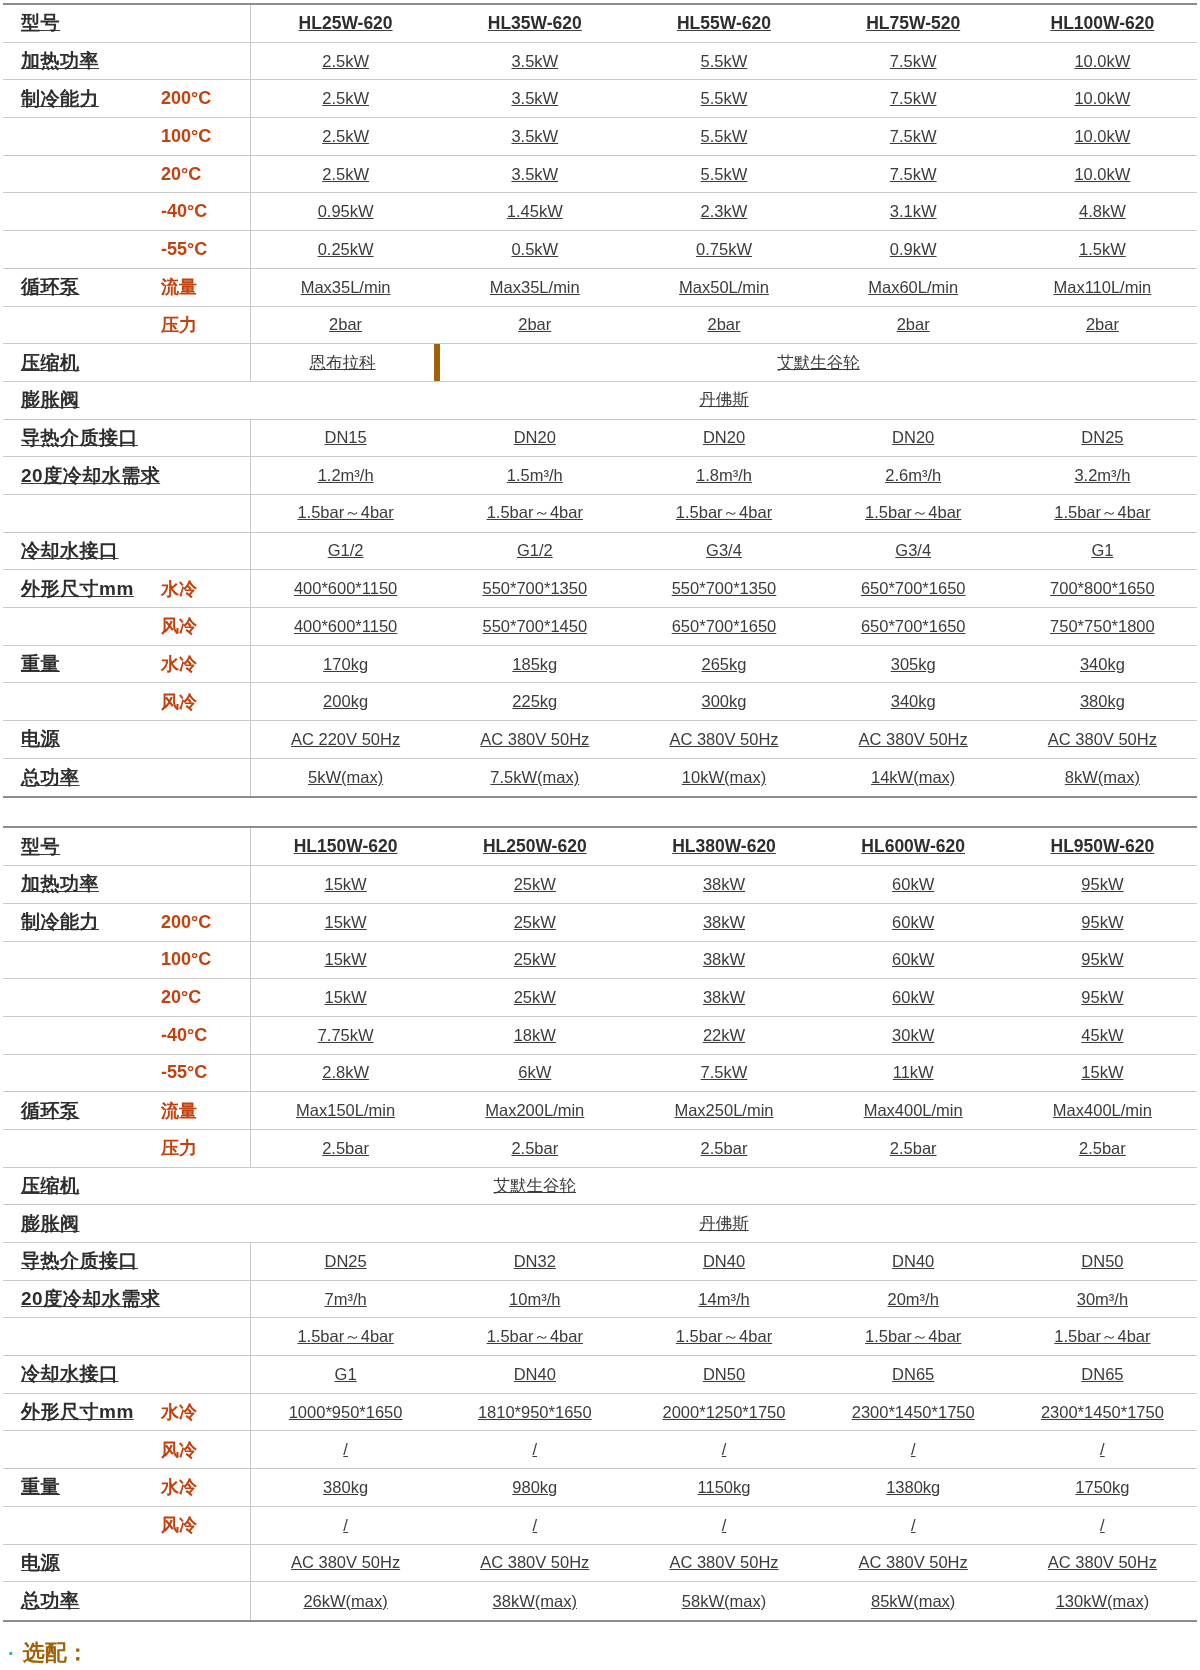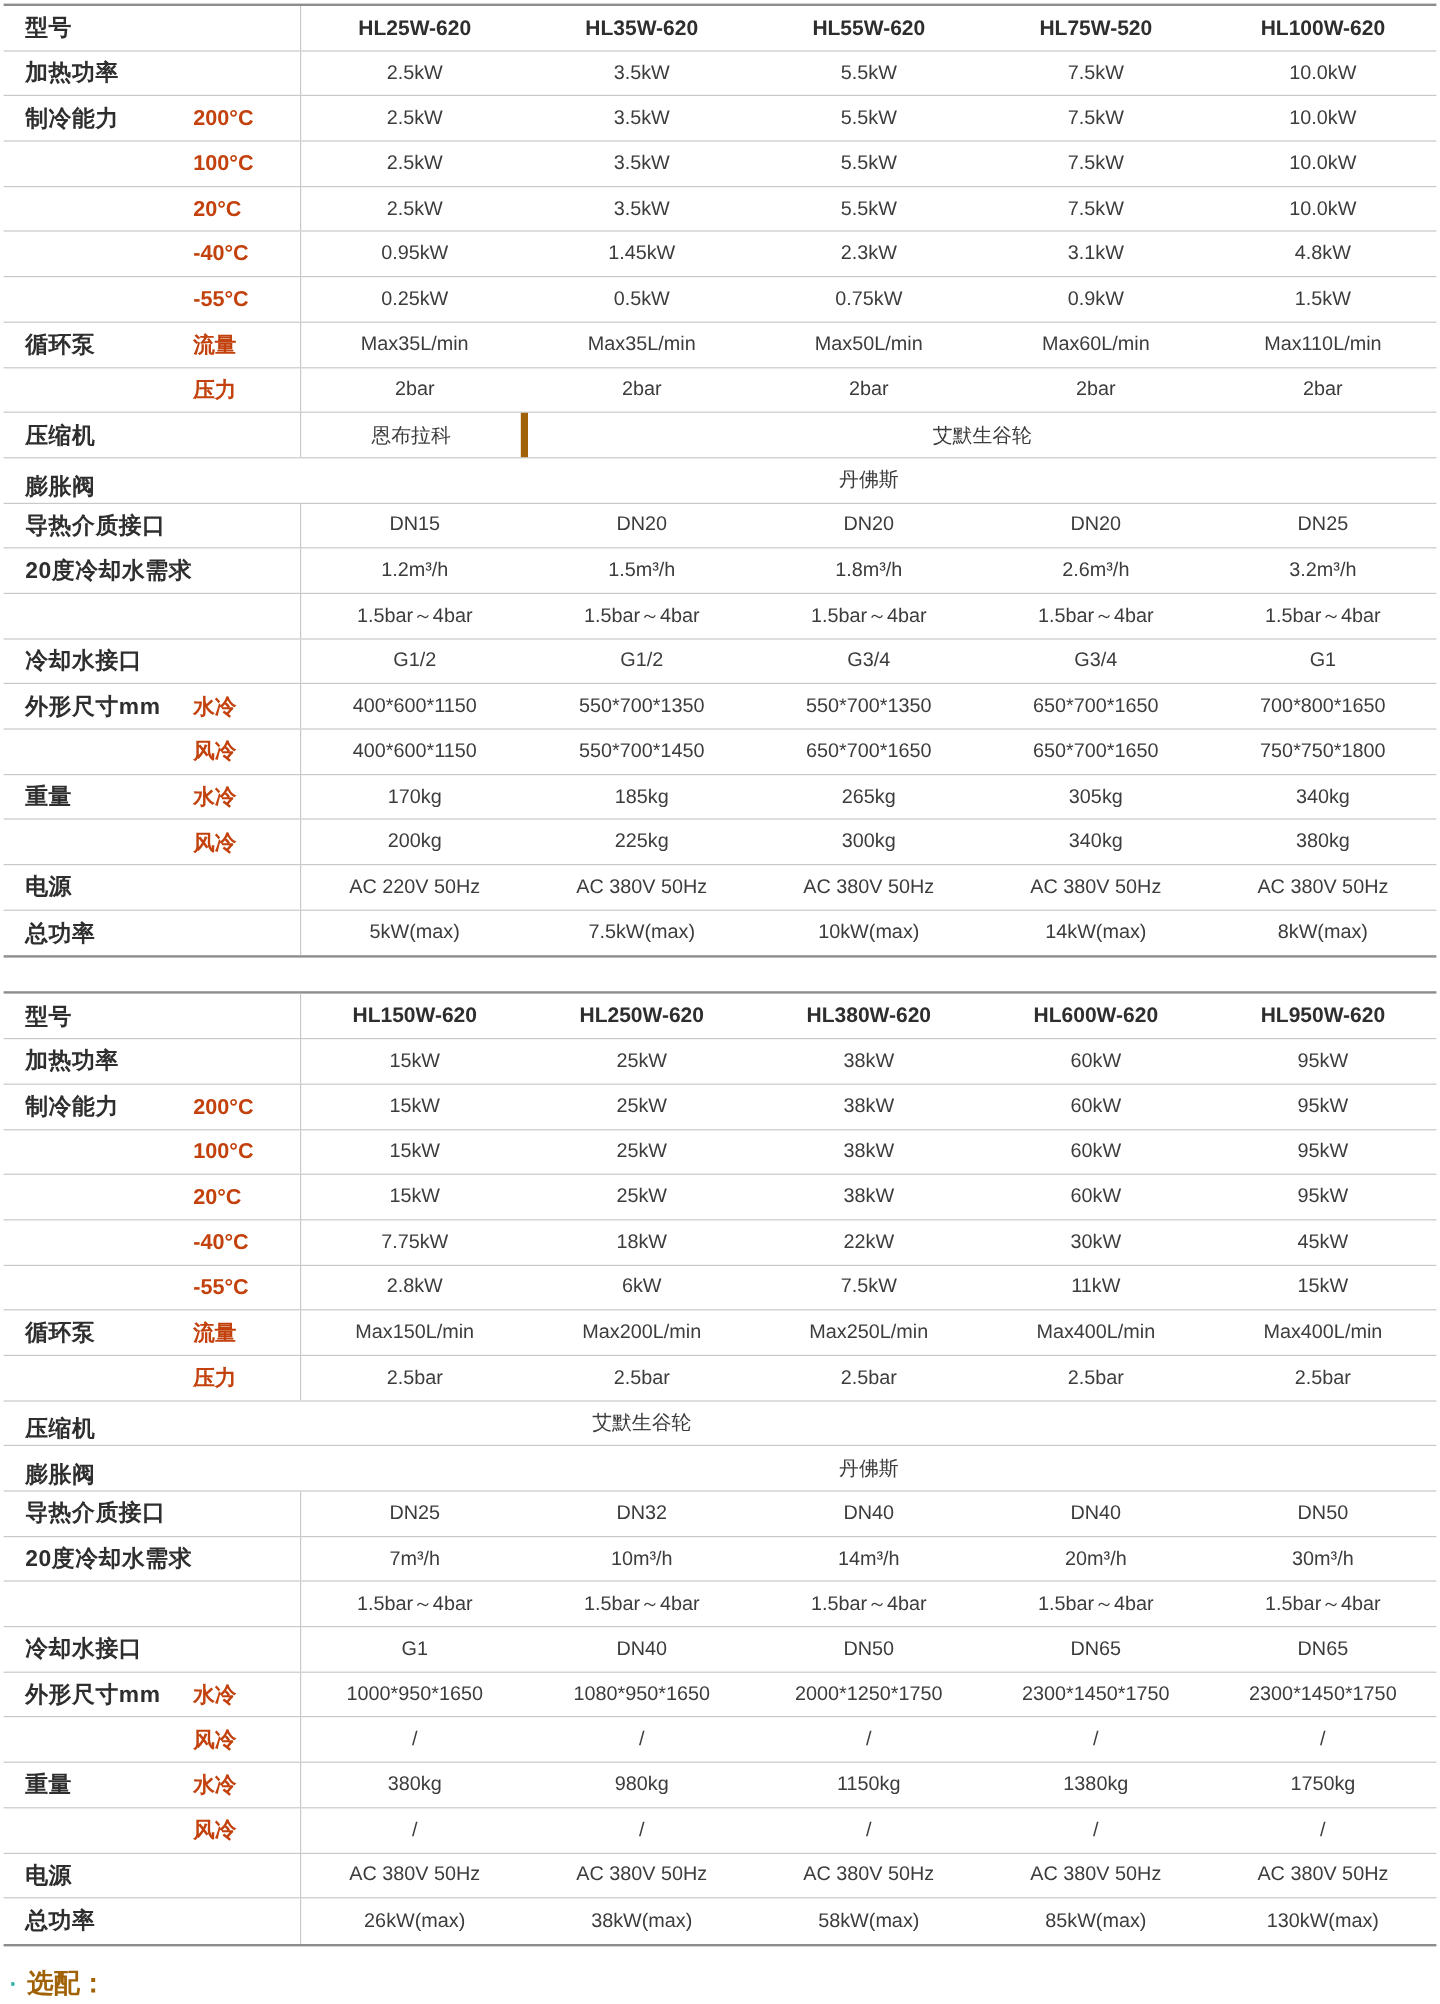--- a/index.html
+++ b/index.html
@@ -8,20 +8,21 @@
     background: #ffffff;
     color: #3c3c3c;
     font-family: "Liberation Sans", "DejaVu Sans", sans-serif;
   }
   .page { width: 1200px; padding: 3px 3px 0 3px; }
 
   .spec-table {
     border-top: 2px solid #8d8d8d;
     border-bottom: 2px solid #8d8d8d;
     background: #fff;
+    text-decoration: underline;
   }
   .spec-table + .spec-table { margin-top: 28px; }
 
   .row {
     display: grid;
     grid-template-columns: 248px repeat(5, 1fr);
     height: 37.7px;
     border-bottom: 1px solid #c9c9c9;
   }
   .row:last-child { border-bottom: none; }
@@ -35,21 +36,21 @@
     overflow: hidden;
     white-space: nowrap;
   }
 
   .label-cell {
     position: relative;
     justify-content: flex-start;
     padding-left: 18px;
     border-right: 1px solid #c9c9c9;
   }
-  .label-cell.no-border { border-right: none; align-items: flex-end; }
+  .label-cell.no-border { border-right: none; }
   .main-label {
     font-size: 19px;
     font-weight: bold;
     color: #2e2e2e;
     letter-spacing: 0.5px;
   }
   .sub-label {
     position: absolute;
     left: 158px;
     font-size: 18px;
@@ -459,21 +460,21 @@
         <div class="cell data-cell">DN50</div>
         <div class="cell data-cell">DN65</div>
         <div class="cell data-cell">DN65</div>
       </div>
       <div class="row">
         <div class="cell label-cell">
           <div class="main-label">外形尺寸mm</div>
           <div class="sub-label">水冷</div>
         </div>
         <div class="cell data-cell">1000*950*1650</div>
-        <div class="cell data-cell">1080*950*1650</div>
+        <div class="cell data-cell">1810*950*1650</div>
         <div class="cell data-cell">2000*1250*1750</div>
         <div class="cell data-cell">2300*1450*1750</div>
         <div class="cell data-cell">2300*1450*1750</div>
       </div>
       <div class="row">
         <div class="cell label-cell">
           <div class="main-label"></div>
           <div class="sub-label">风冷</div>
         </div>
         <div class="cell data-cell">/</div>

